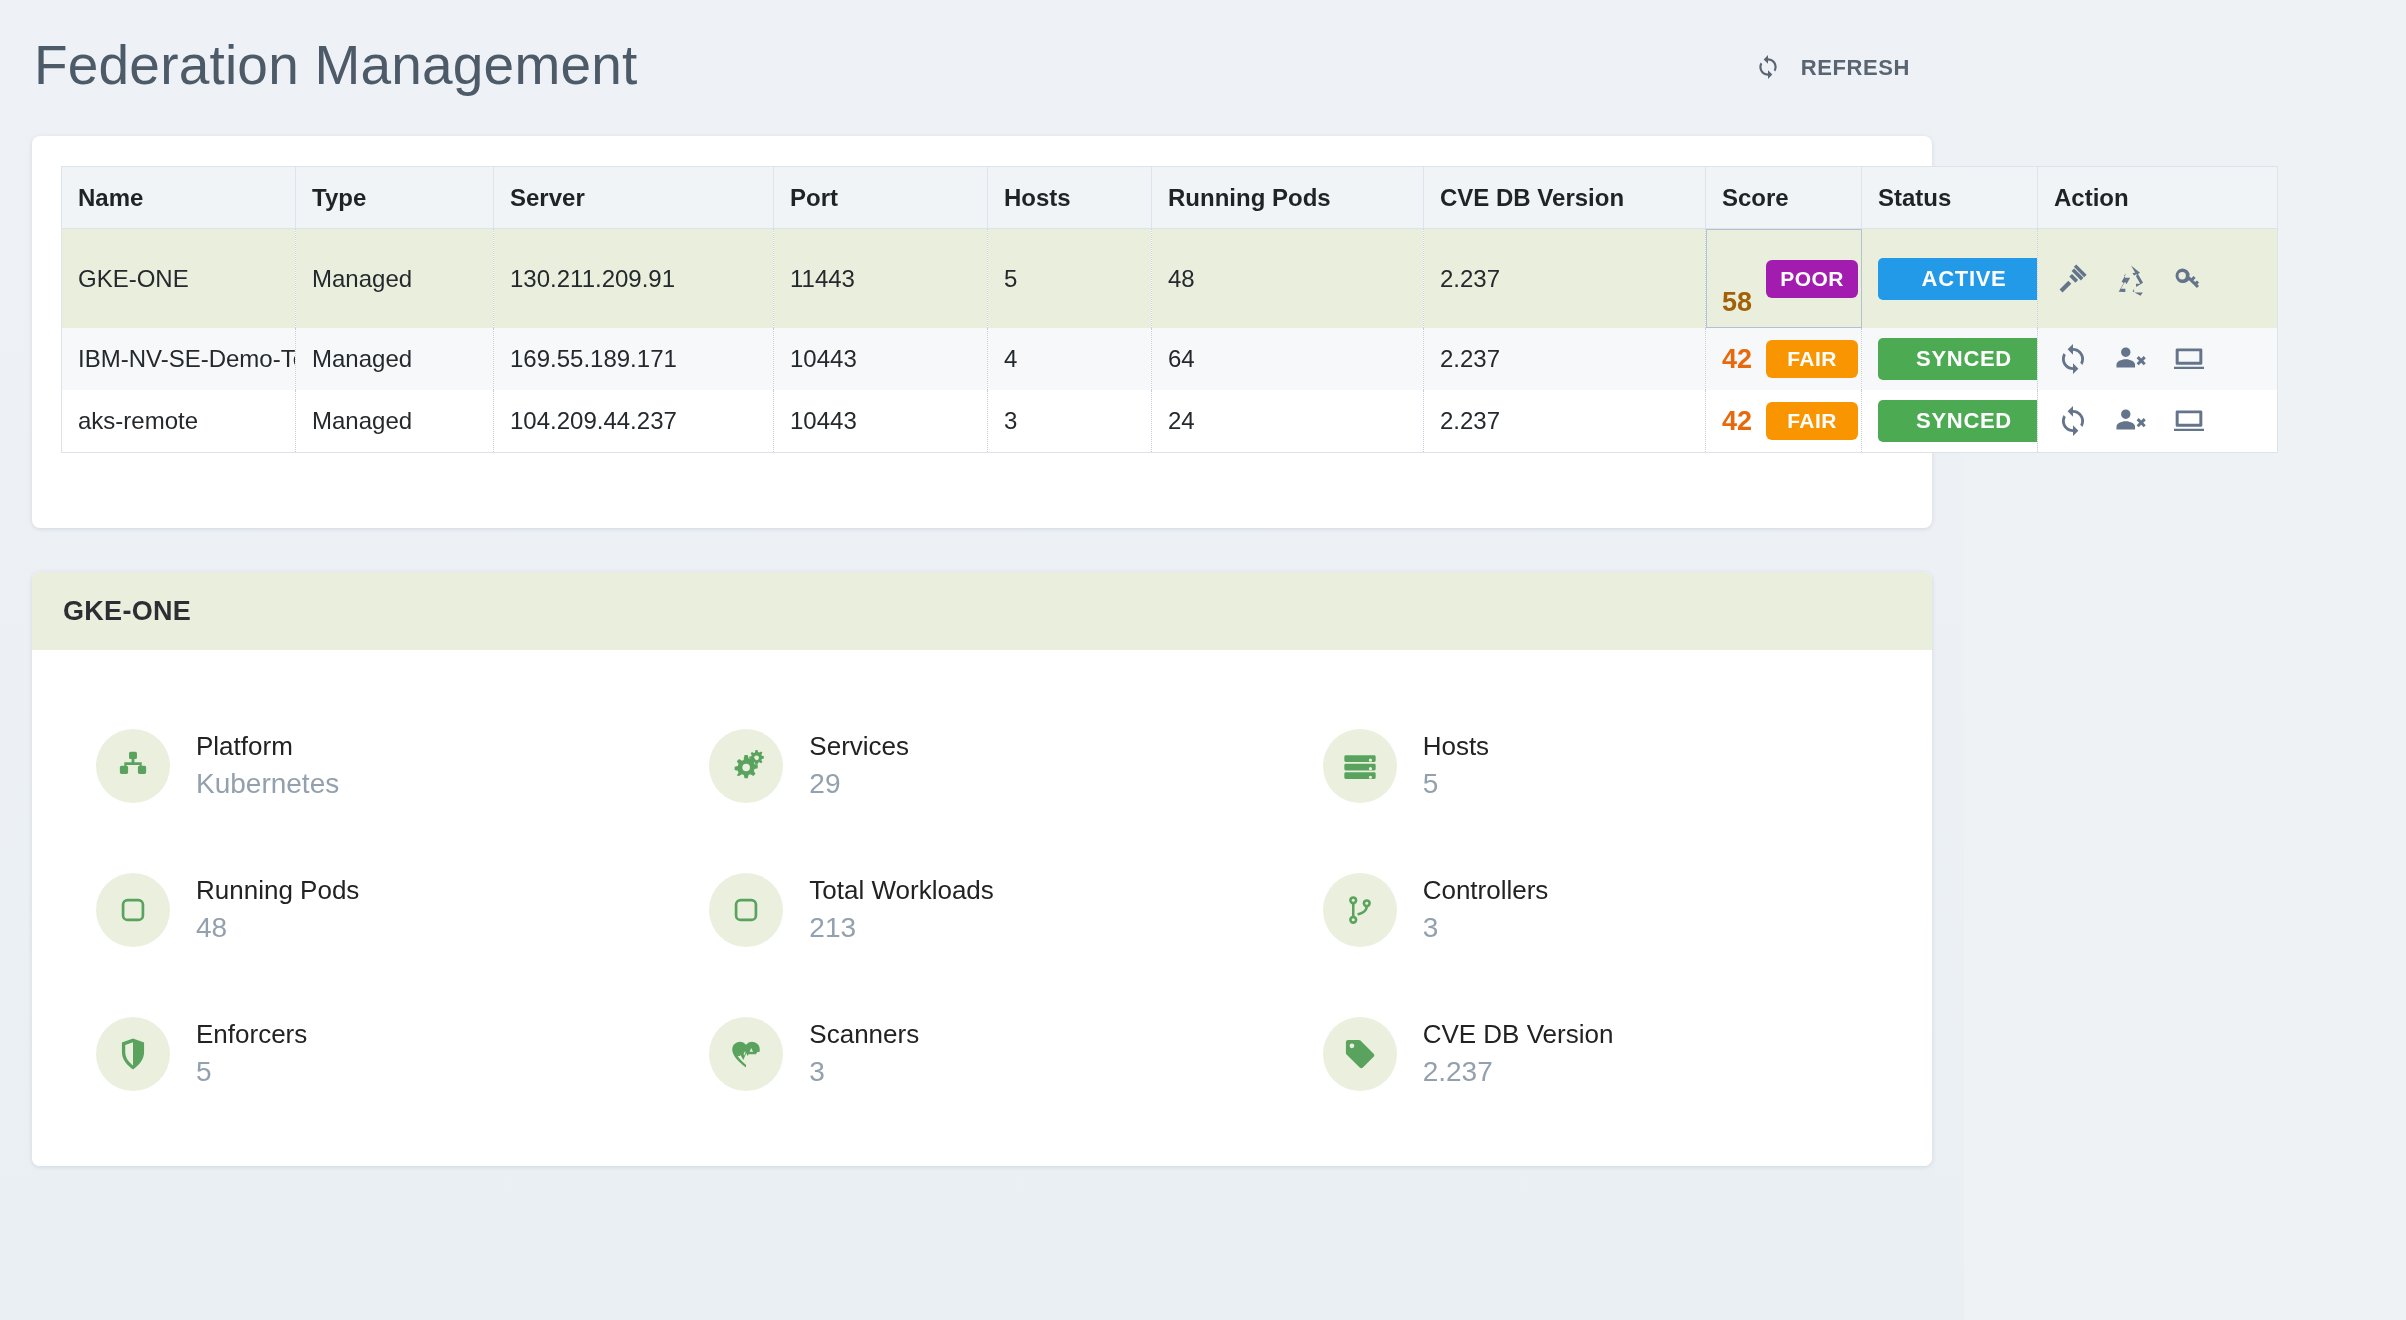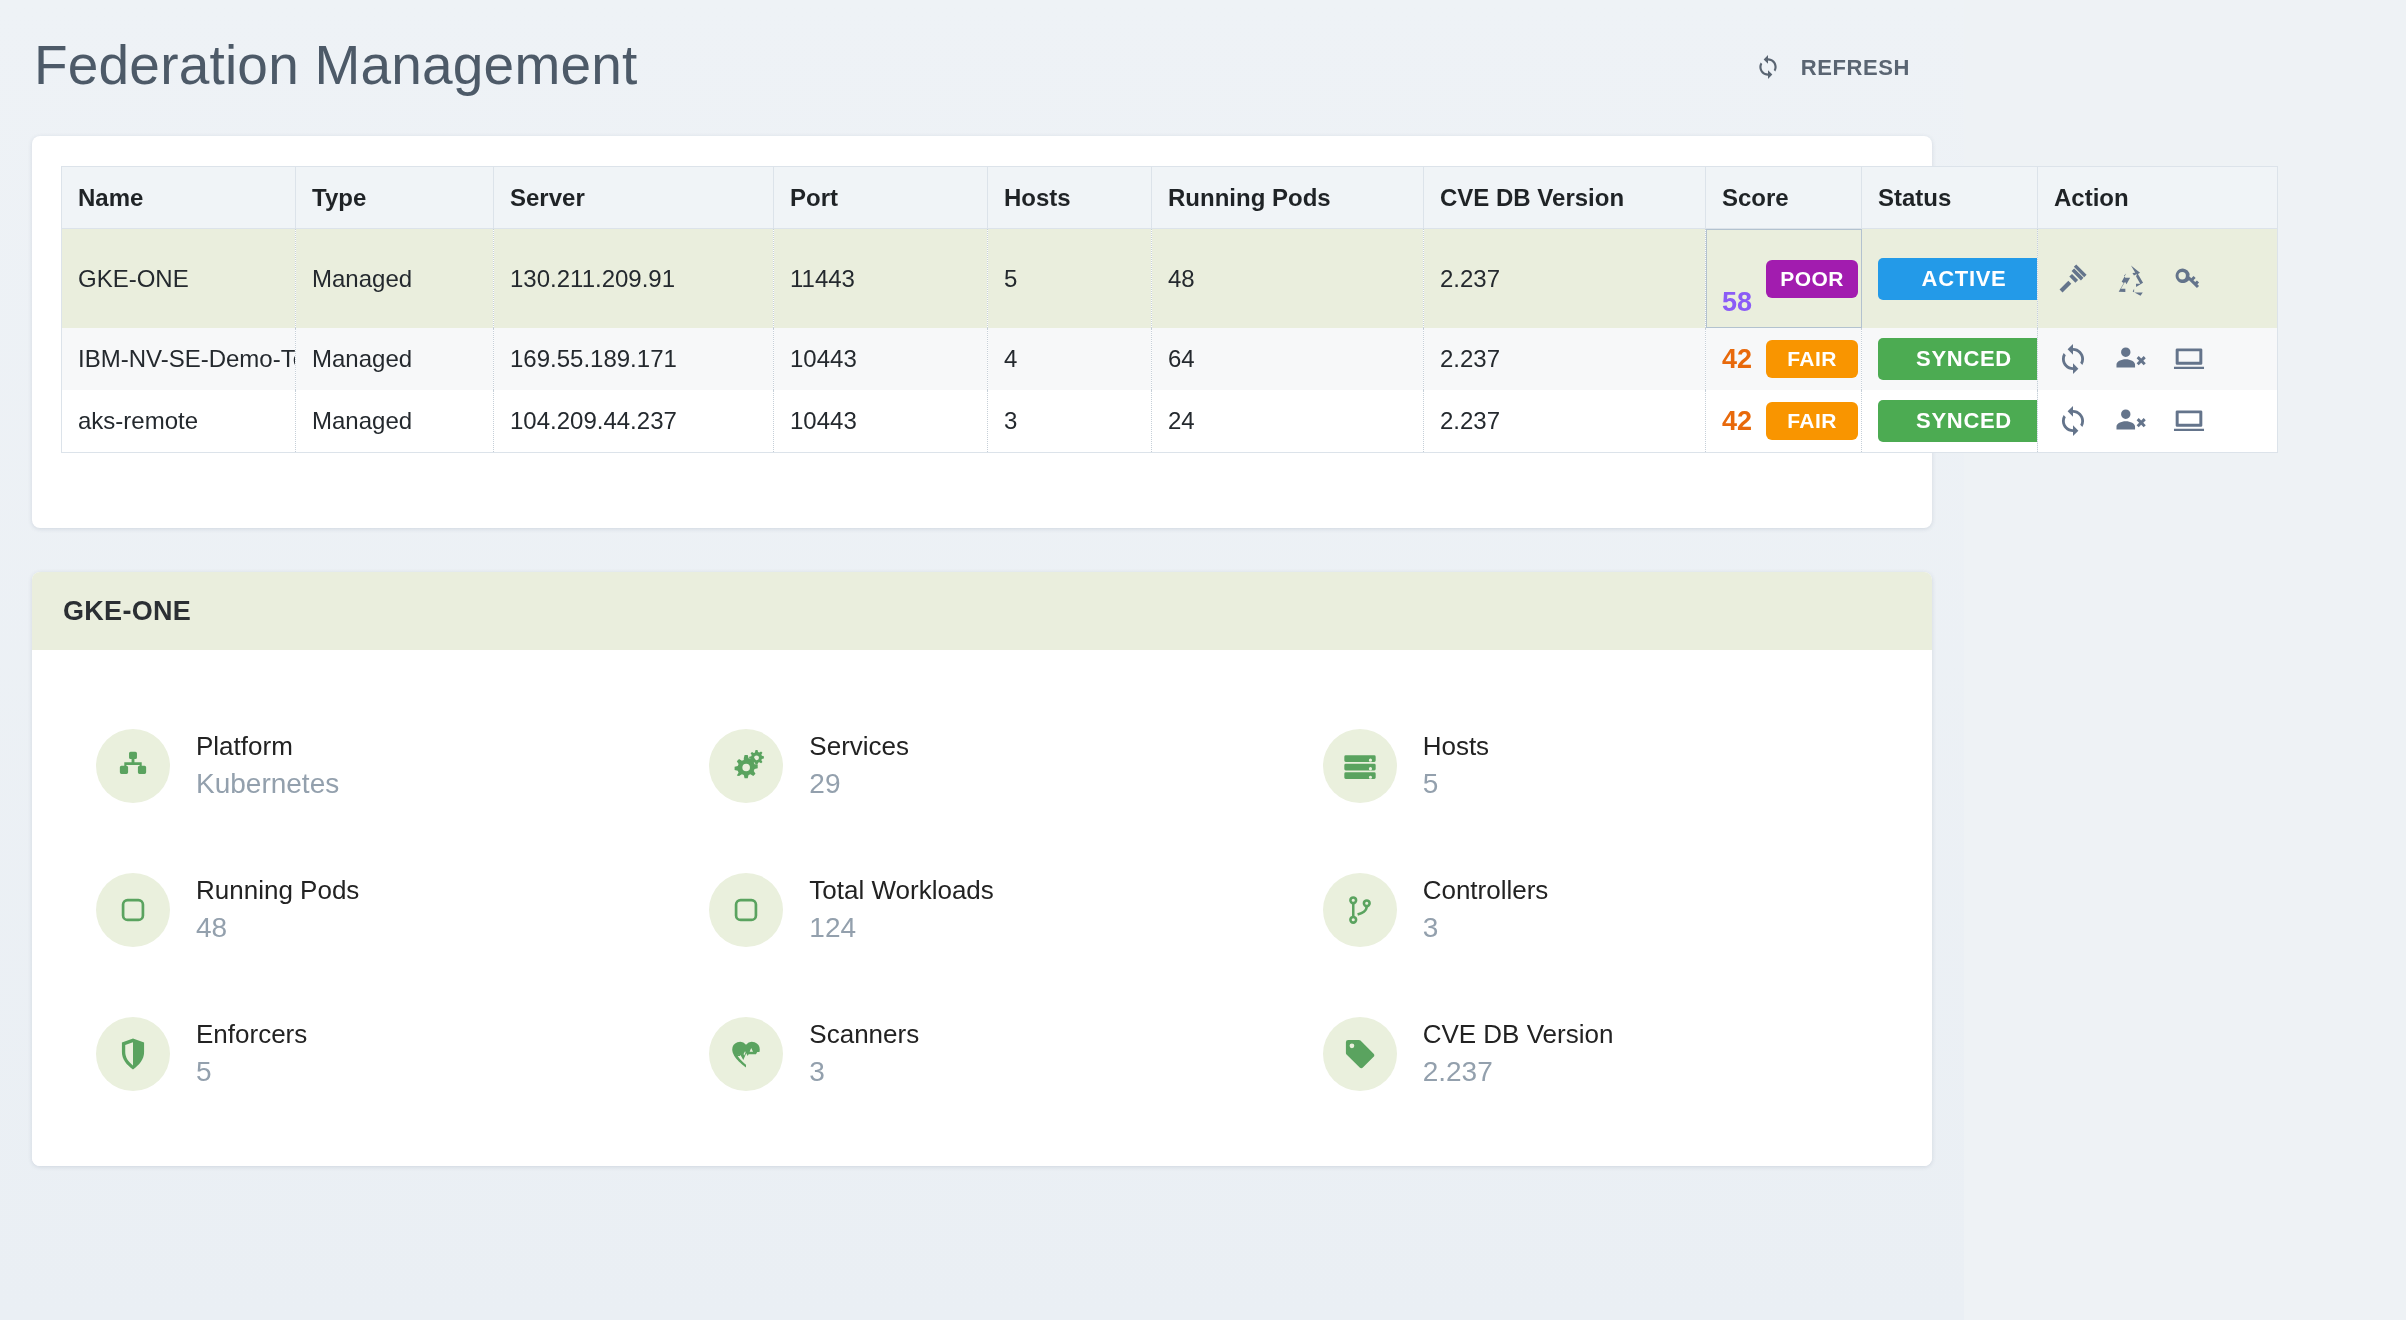--- a/index.html
+++ b/index.html
@@ -113,21 +113,21 @@
   .col-port   { width: 214px; }
   .col-hosts  { width: 164px; }
   .col-pods   { width: 272px; }
   .col-cve    { width: 282px; }
   .col-score  { width: 156px; }
   .col-status { width: 176px; }
   .col-action { width: 240px; }
 
   .score-wrap { display: flex; align-items: center; gap: 14px; }
   .score-num { font-size: 27px; font-weight: 700; }
-  .score-num.poor { color: #8b5cf6; margin-top: 48px; }
+  .score-num.poor { color: #a16207; margin-top: 48px; }
   .score-num.fair { color: #e8690b; }
   .badge {
     display: inline-flex;
     align-items: center;
     justify-content: center;
     border-radius: 6px;
     color: #fff;
     font-size: 21px;
     font-weight: 700;
     letter-spacing: 0.5px;
@@ -388,21 +388,21 @@
           </div>
         </div>
         <div class="detail-item">
           <div class="detail-icon">
             <svg width="34" height="34" viewBox="0 0 24 24" fill="none" stroke="#5aa35f" stroke-width="1.9">
               <rect x="5" y="5" width="14" height="14" rx="3.2"></rect>
             </svg>
           </div>
           <div class="detail-text">
             <div class="detail-label">Total Workloads</div>
-            <div class="detail-value">124</div>
+            <div class="detail-value">213</div>
           </div>
         </div>
         <div class="detail-item">
           <div class="detail-icon">
             <svg width="36" height="36" viewBox="0 0 24 24" fill="none" stroke="#5aa35f" stroke-width="1.7">
               <circle cx="7.5" cy="5.5" r="1.9"></circle>
               <circle cx="16.5" cy="7.5" r="1.9"></circle>
               <circle cx="7.5" cy="18.5" r="1.9"></circle>
               <path d="M7.5 7.4v9.2"></path>
               <path d="M16.5 9.4c0 3.6-3 4.6-6.1 5.6"></path>

